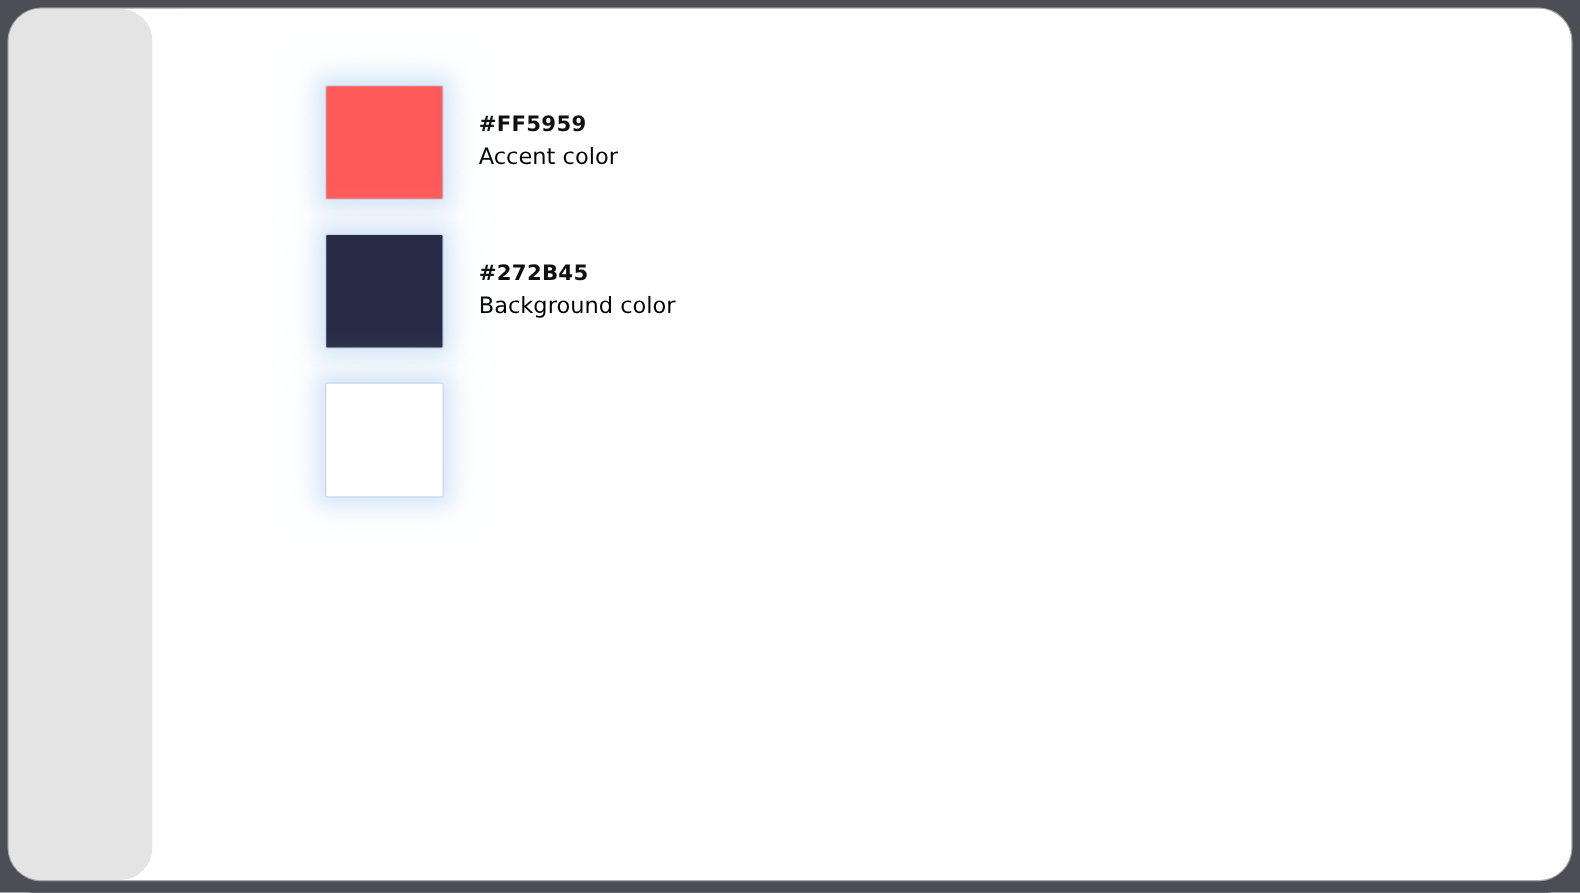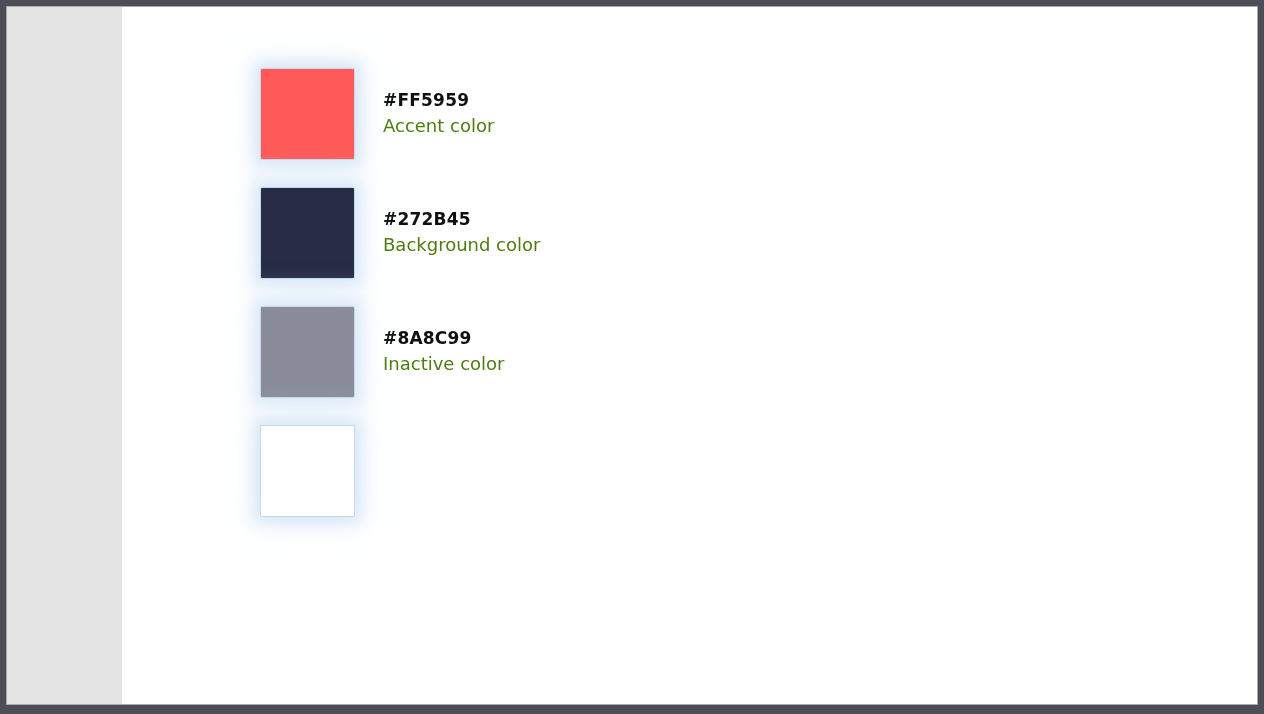--- a/index.html
+++ b/index.html
@@ -1,15 +1,15 @@
 <!DOCTYPE html>
 <html><head>
 <meta charset="utf-8">
 <style>
-  * { margin:0; padding:0; box-sizing:border-box; }
+  * { margin:0; padding:0; box-sizing:border-box;border-radius:26px; }
   html, body {
     width:1264px; height:714px;
     background:#4d4e55;
     font-family:"DejaVu Sans", sans-serif;
     overflow:hidden;
   }
   .app-frame {
     position:absolute;
     left:0; top:0;
     width:1264px; height:714px;
@@ -73,21 +73,21 @@
   .hex {
     font-size:17px;
     font-weight:bold;
     color:#101010;
     letter-spacing:0.2px;
     line-height:1.35;
   }
   .desc {
     font-size:18px;
     font-weight:normal;
-    color:#4d7c0f;
+    color:#000000;
     line-height:1.35;
     margin-top:2px;
   }
 </style>
 </head>
 <body>
 
 <div class="app-frame" style="background: rgb(77, 78, 85);">
   <div class="window">
 
@@ -110,29 +110,20 @@
           <div class="swatch-wrap">
             <div class="swatch" style="background: rgb(39, 43, 69);"></div>
           </div>
           <div class="labels">
             <div class="hex">#272B45</div>
             <div class="desc">Background color</div>
           </div>
         </div>
 
 
-        <div class="palette-row">
-          <div class="swatch-wrap">
-            <div class="swatch" style="background: rgb(138, 140, 153);"></div>
-          </div>
-          <div class="labels">
-            <div class="hex">#8A8C99</div>
-            <div class="desc">Inactive color</div>
-          </div>
-        </div>
 
         <div class="palette-row">
           <div class="swatch-wrap">
             <div class="swatch" style="background: rgb(255, 255, 255);"></div>
           </div>
         </div>
 
       </div>
     </div>
 

